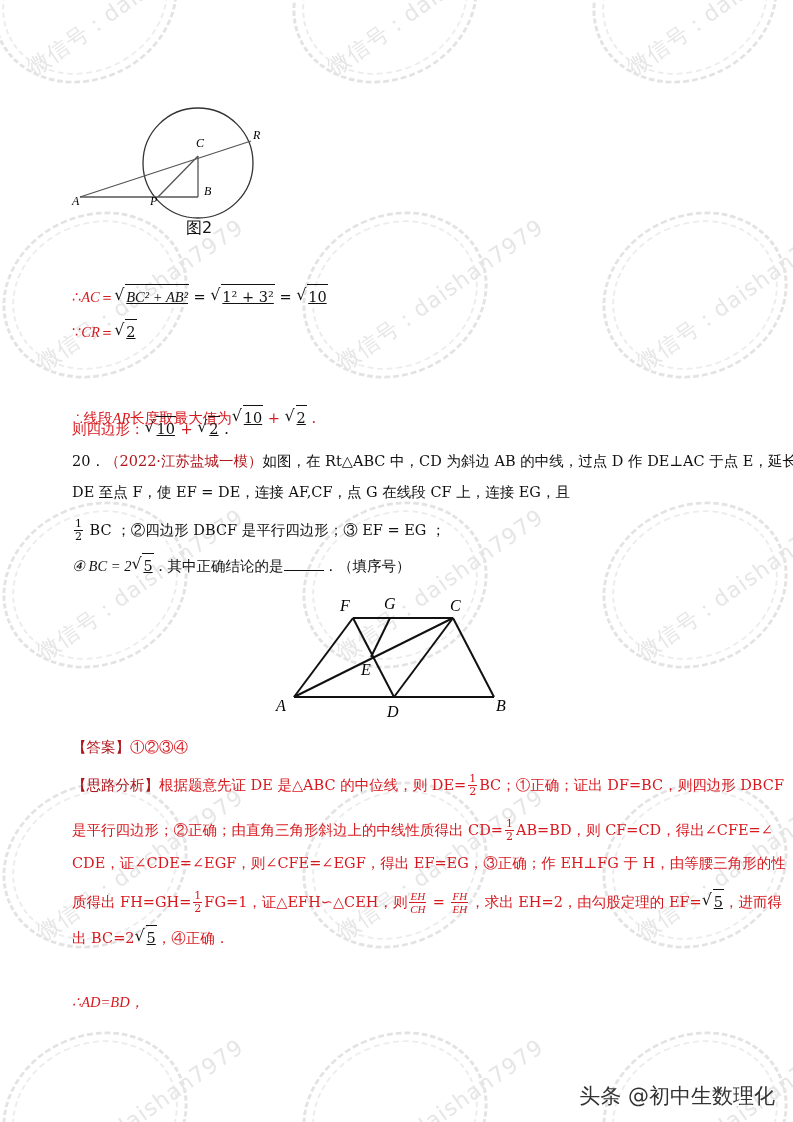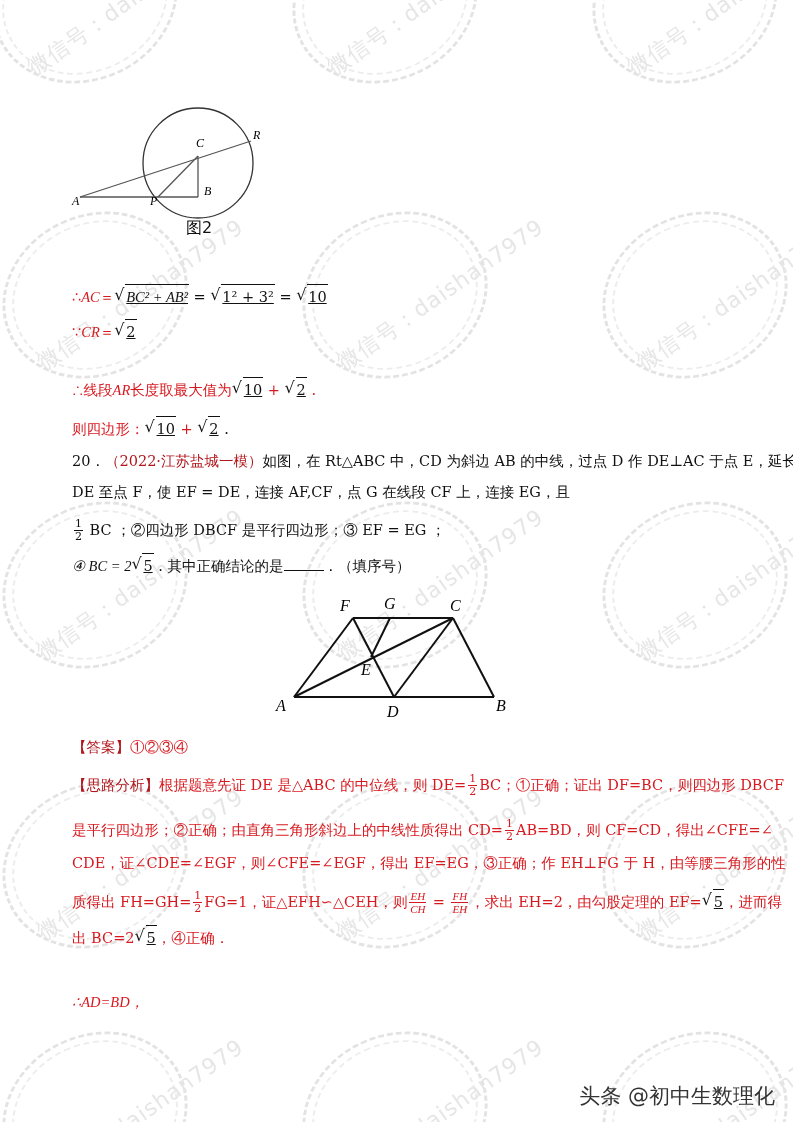--- a/index.html
+++ b/index.html
@@ -127,21 +127,21 @@
 
   <div class="line" style="top:287px">
     <span class="red">∴</span><span class="red it">AC</span><span class="red">＝</span><span class="sqrt"><span class="rad it">BC² + AB²</span></span><span> = </span><span class="sqrt"><span class="rad">1² + 3²</span></span><span> = </span><span class="sqrt"><span class="rad">10</span></span>
   </div>
 
   <div class="line" style="top:322px">
     <span class="red">∵</span><span class="red it">CR</span><span class="red">＝</span><span class="sqrt"><span class="rad">2</span></span>
   </div>
 
 
-  <div class="line" style="top:380px">
+  <div class="line" style="top:408px">
     <span class="red">∴线段</span><span class="red it">AR</span><span class="red">长度取最大值为</span><span class="sqrt"><span class="rad">10</span></span><span class="red"> + </span><span class="sqrt"><span class="rad">2</span></span><span class="red"> .</span>
   </div>
 
   <div class="line" style="top:419px">
     <span class="red">则四边形：</span><span class="sqrt"><span class="rad">10</span></span><span class="red"> + </span><span class="sqrt"><span class="rad">2</span></span><span> .</span>
   </div>
 
   <div class="line" style="top:451px">
     <span>20．</span><span class="dark-red">（2022·江苏盐城一模）</span><span>如图，在 Rt△ABC 中，CD 为斜边 AB 的中线，过点 D 作 DE⊥AC 于点 E，延长</span>
   </div>

